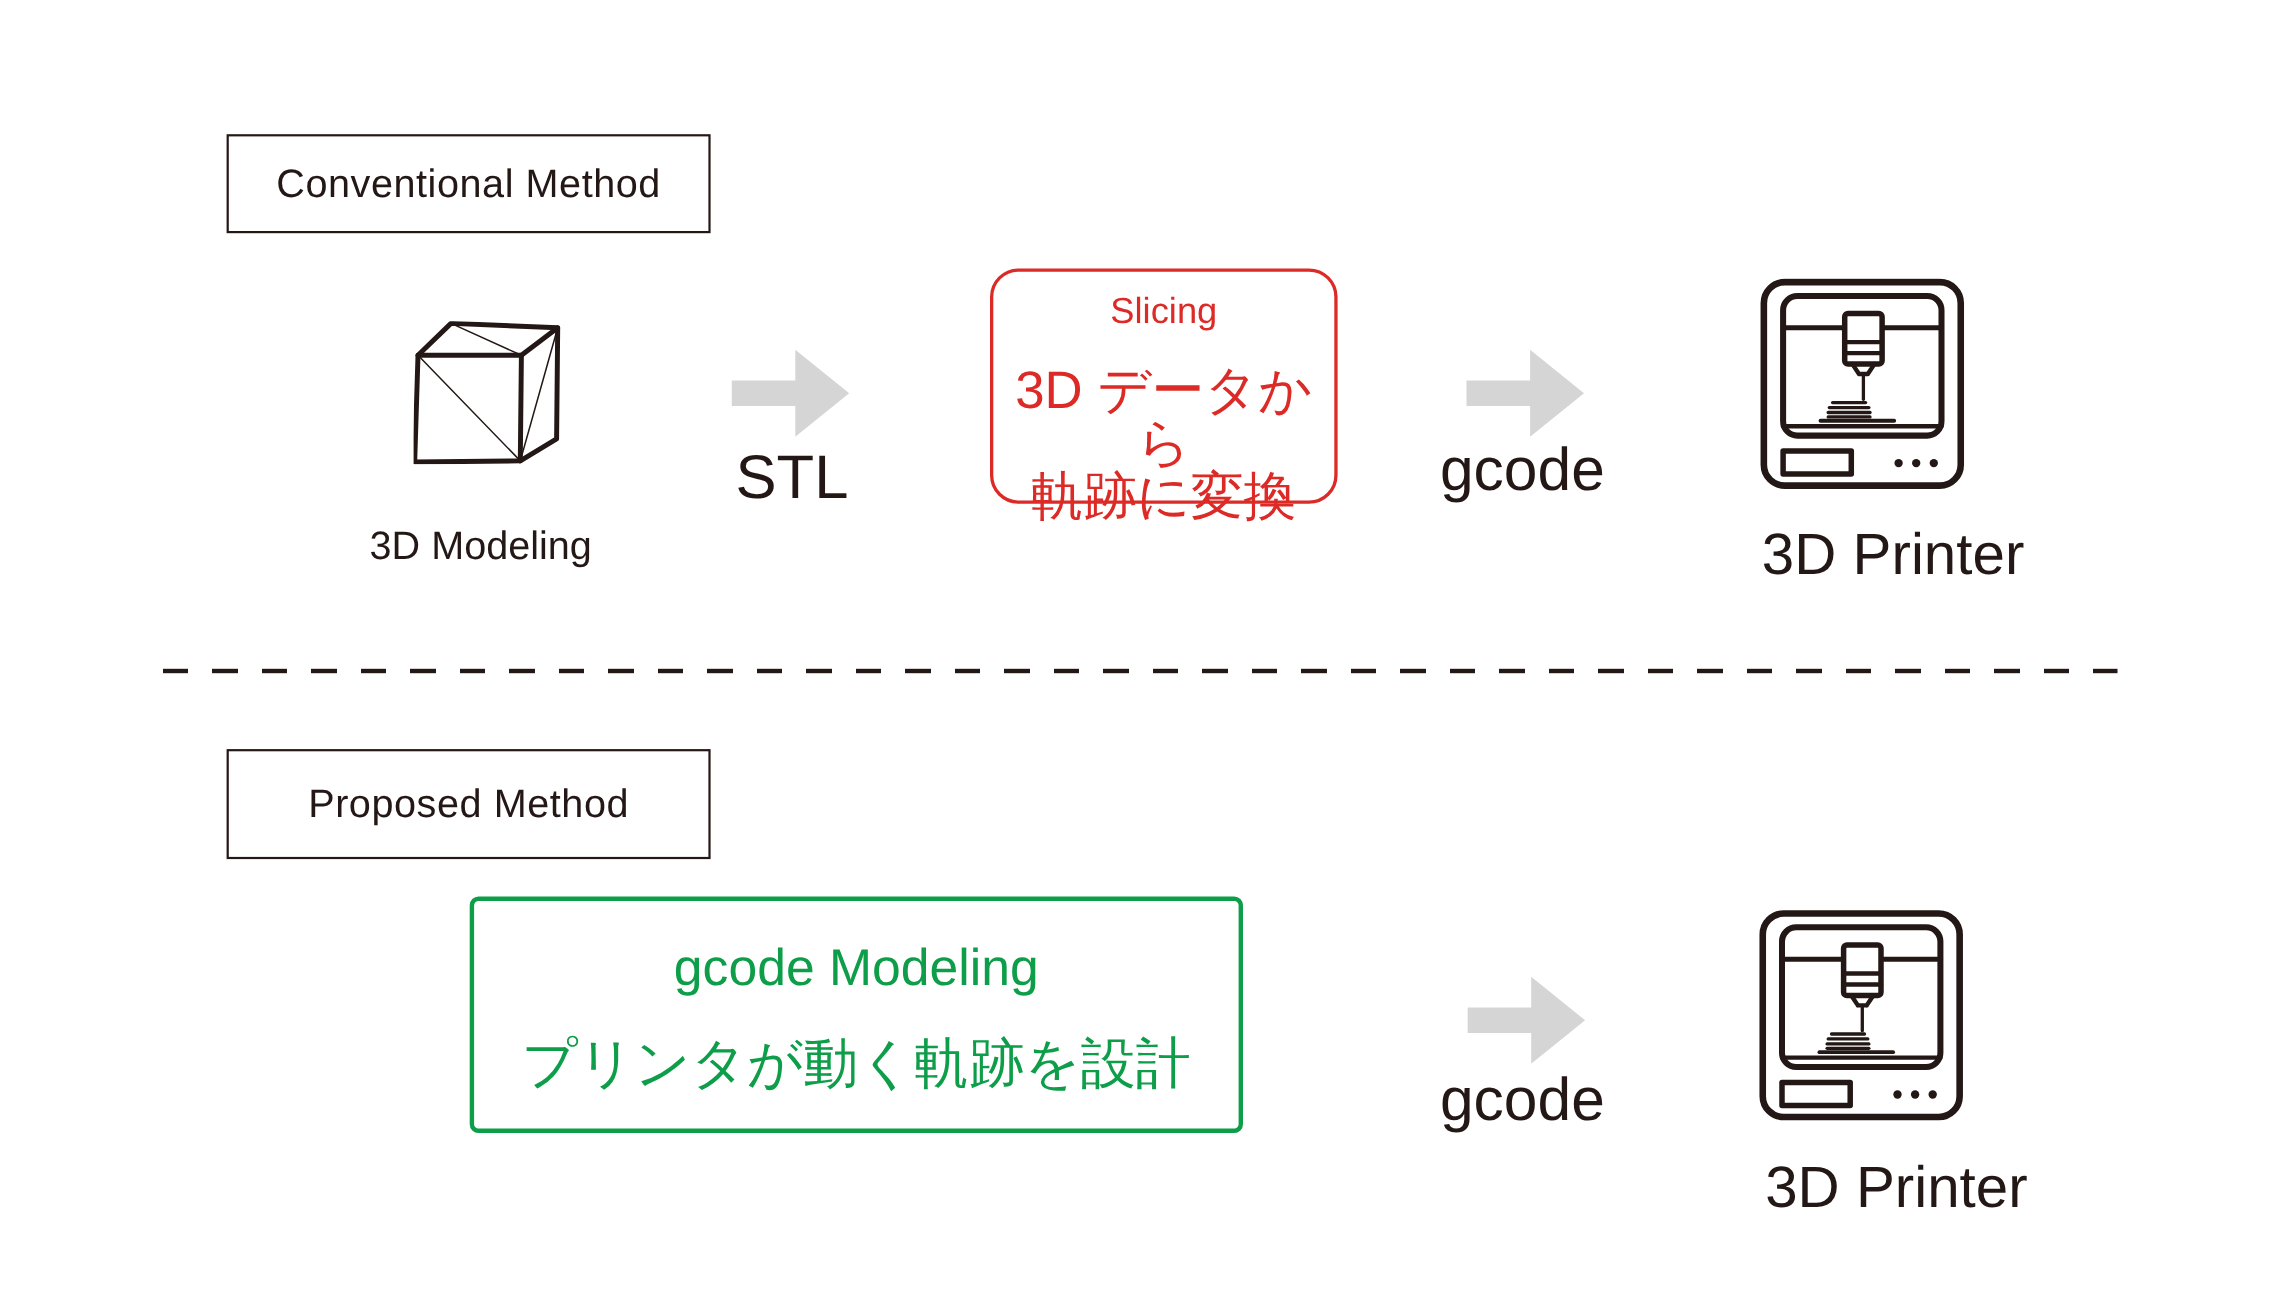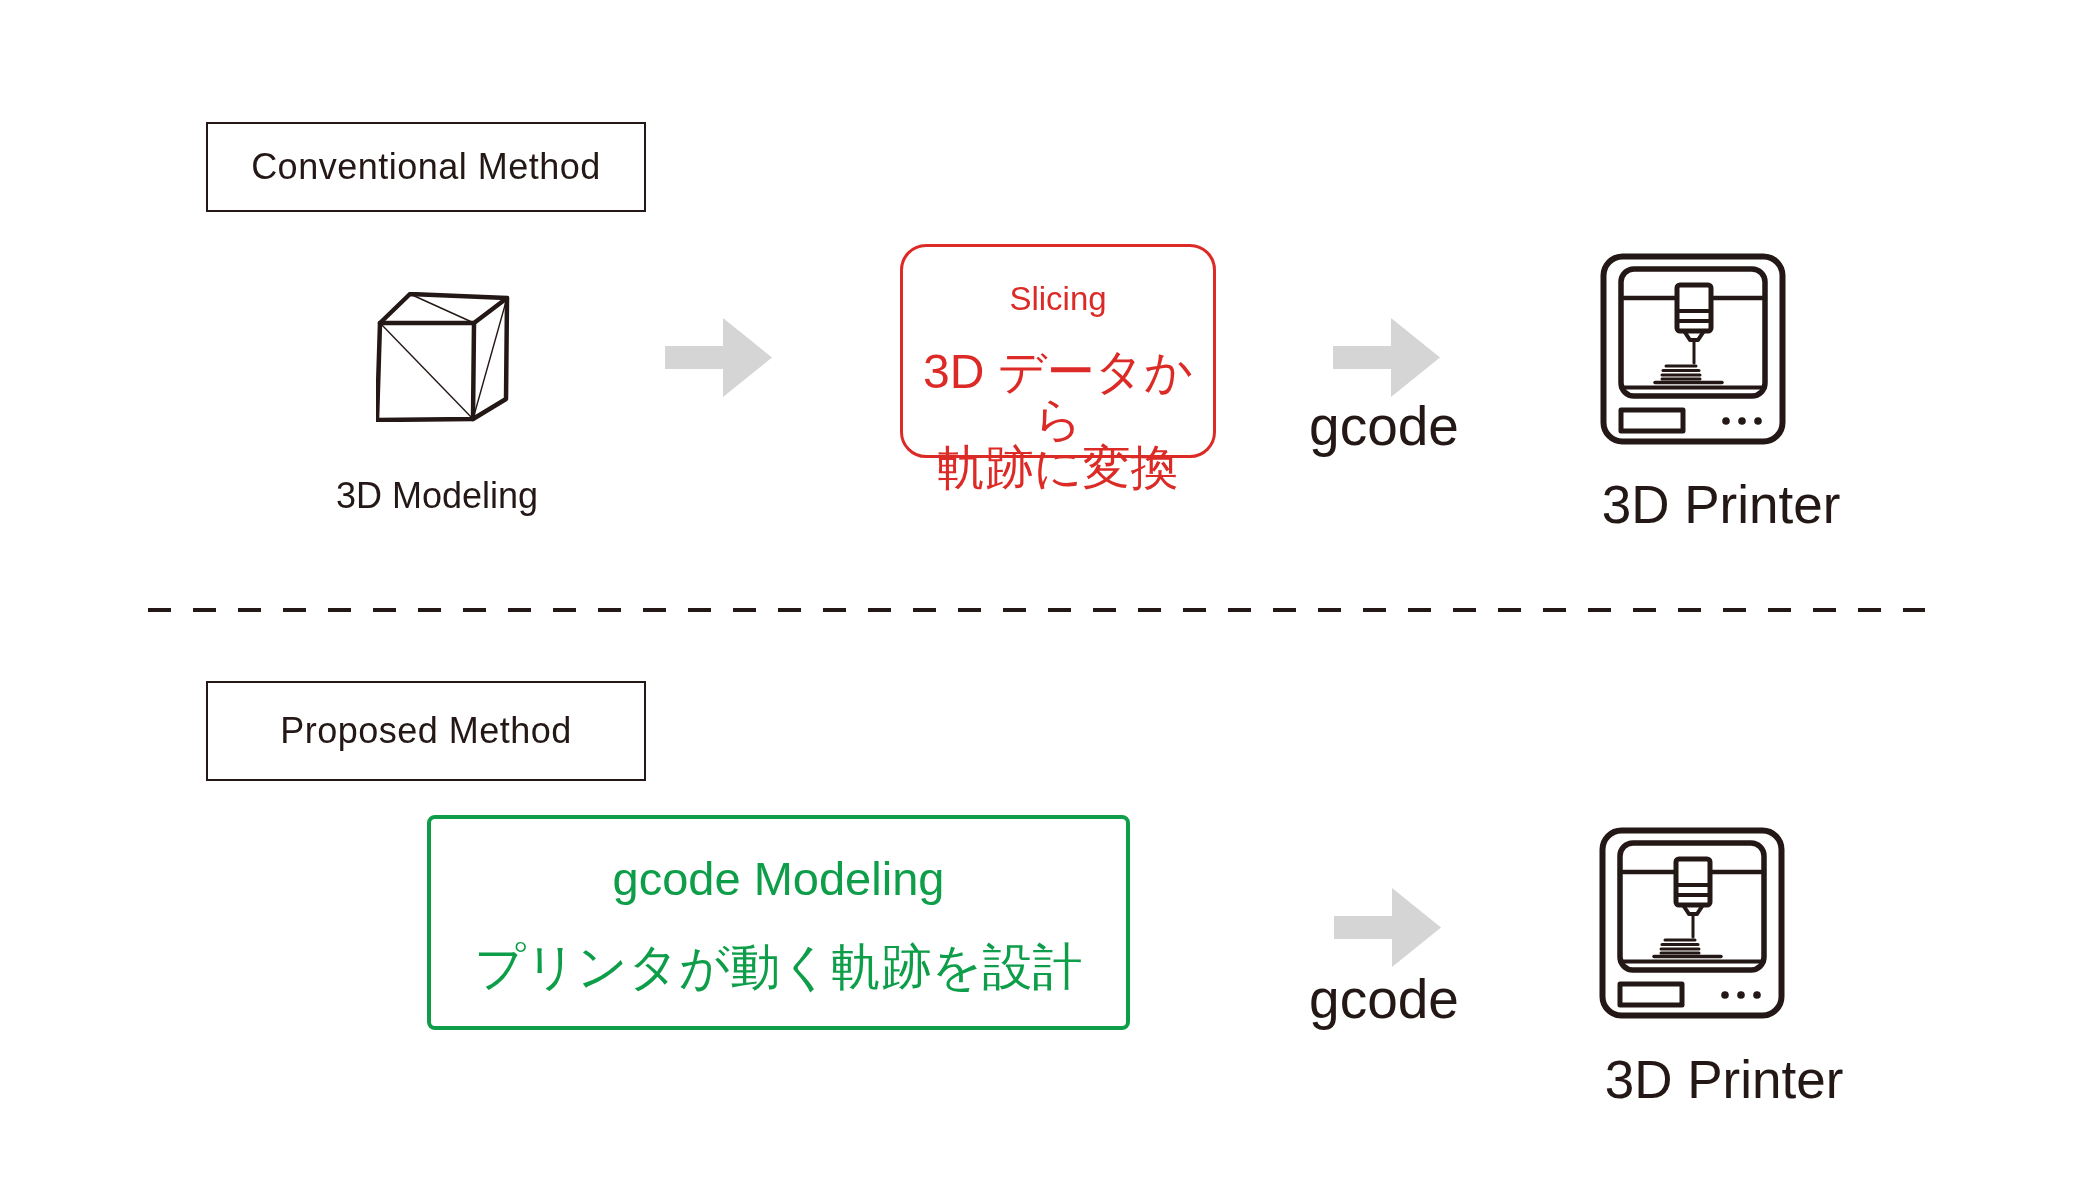--- a/index.html
+++ b/index.html
@@ -40,21 +40,21 @@
   .red-box{
     border:3px solid var(--red);
     border-radius:26px;
     color:var(--red);
   }
   .green-box{
     border:4px solid var(--green);
     border-radius:8px;
     color:var(--green);
   }
-  .red-box .box-title{margin-top:33px;font-size:33px;line-height:38px;}
+  .red-box .box-title{margin-top:17px;font-size:33px;line-height:38px;}
   .red-box .box-desc{margin-top:30px;font-size:48px;line-height:48px;}
   .green-box .box-title{margin-top:32px;font-size:47px;line-height:56px;}
   .green-box .box-desc{margin-top:34px;font-size:50px;line-height:52px;}
   .divider{
     height:3.5px;
     background:repeating-linear-gradient(to right, var(--ink) 0px, var(--ink) 23px, transparent 23px, transparent 45px);
   }
   svg{display:block;}
   .ink-stroke{stroke:var(--ink);fill:none;}
 </style>
@@ -75,20 +75,21 @@
       <polygon points="4,31 98,31 97,127 1,128" stroke-width="4.5"></polygon>
       <polyline points="4,31 34,2 131,6 98,31" stroke-width="4.5"></polyline>
       <polyline points="131,6 130,107 97,127" stroke-width="4.5"></polyline>
     </g>
   </svg>
   <div class="abs label" style="left:237px;top:478px;width:400px;font-size:36px;">3D Modeling</div>
 
   <svg class="abs" style="left:665px;top:318px;" width="107" height="79" viewBox="0 0 107 79">
     <polygon points="0,28 58,28 58,0 107,39.5 58,79 58,51 0,51" fill="var(--arrow)"></polygon>
   </svg>
+  <div class="abs label" style="left:620px;top:406px;width:200px;font-size:56px;">STL</div>
 
   <div class="abs round-box red-box" style="left:900px;top:244px;width:316px;height:214px;">
     <div class="box-title">Slicing</div>
     <div class="box-desc">
       <div>3D データから</div>
       <div>軌跡に変換</div>
     </div>
   </div>
 
   <svg class="abs" style="left:1333px;top:318px;" width="107" height="79" viewBox="0 0 107 79">

